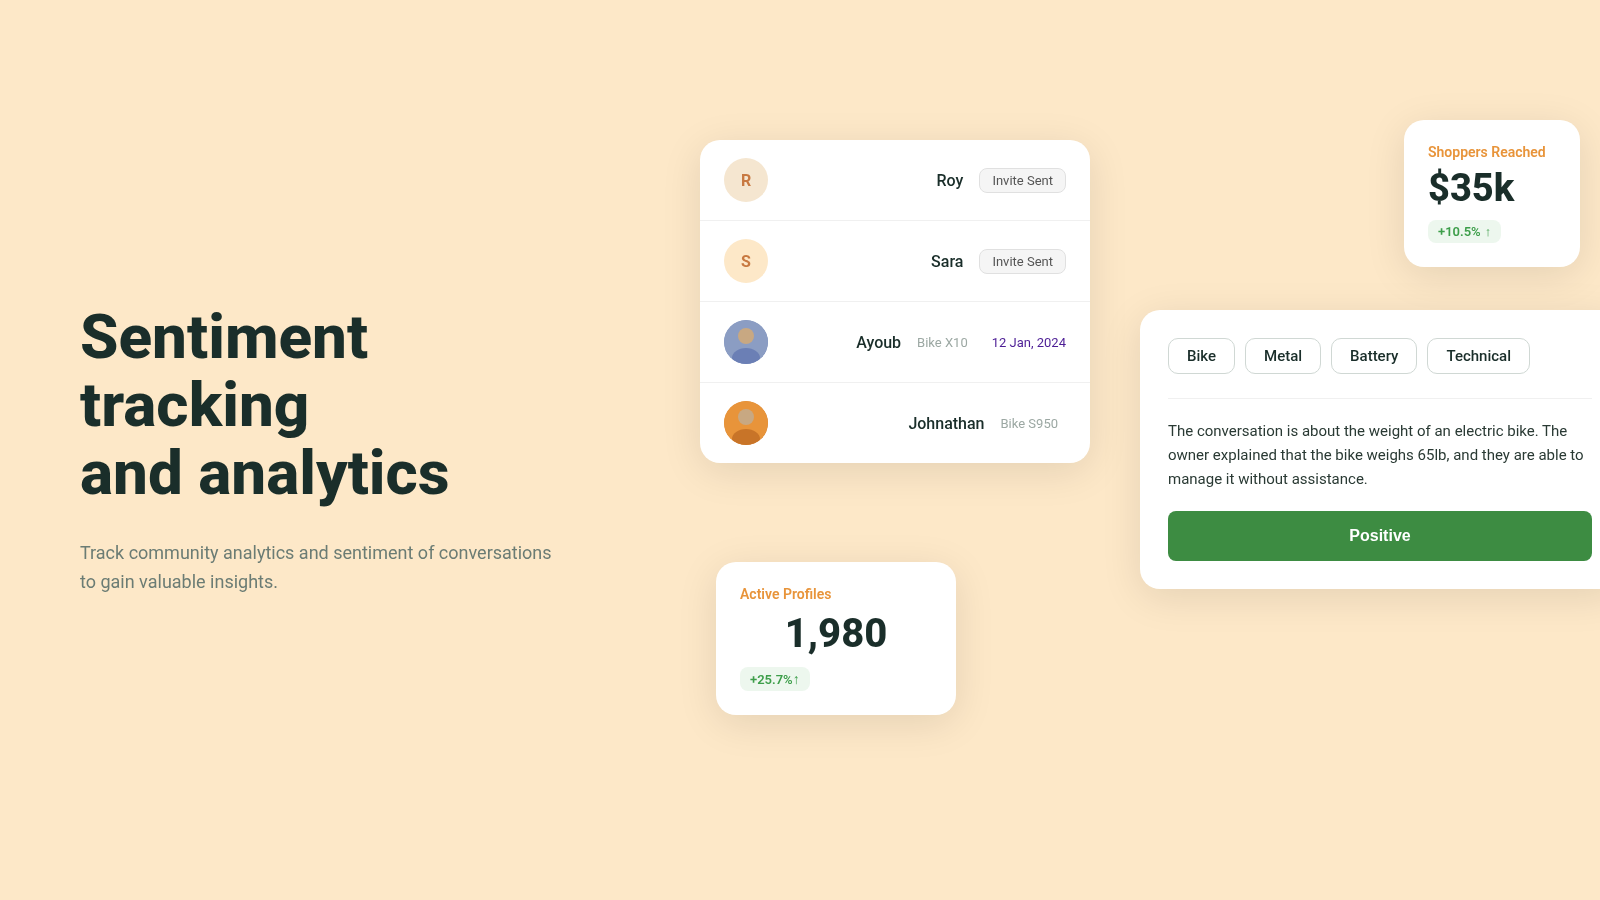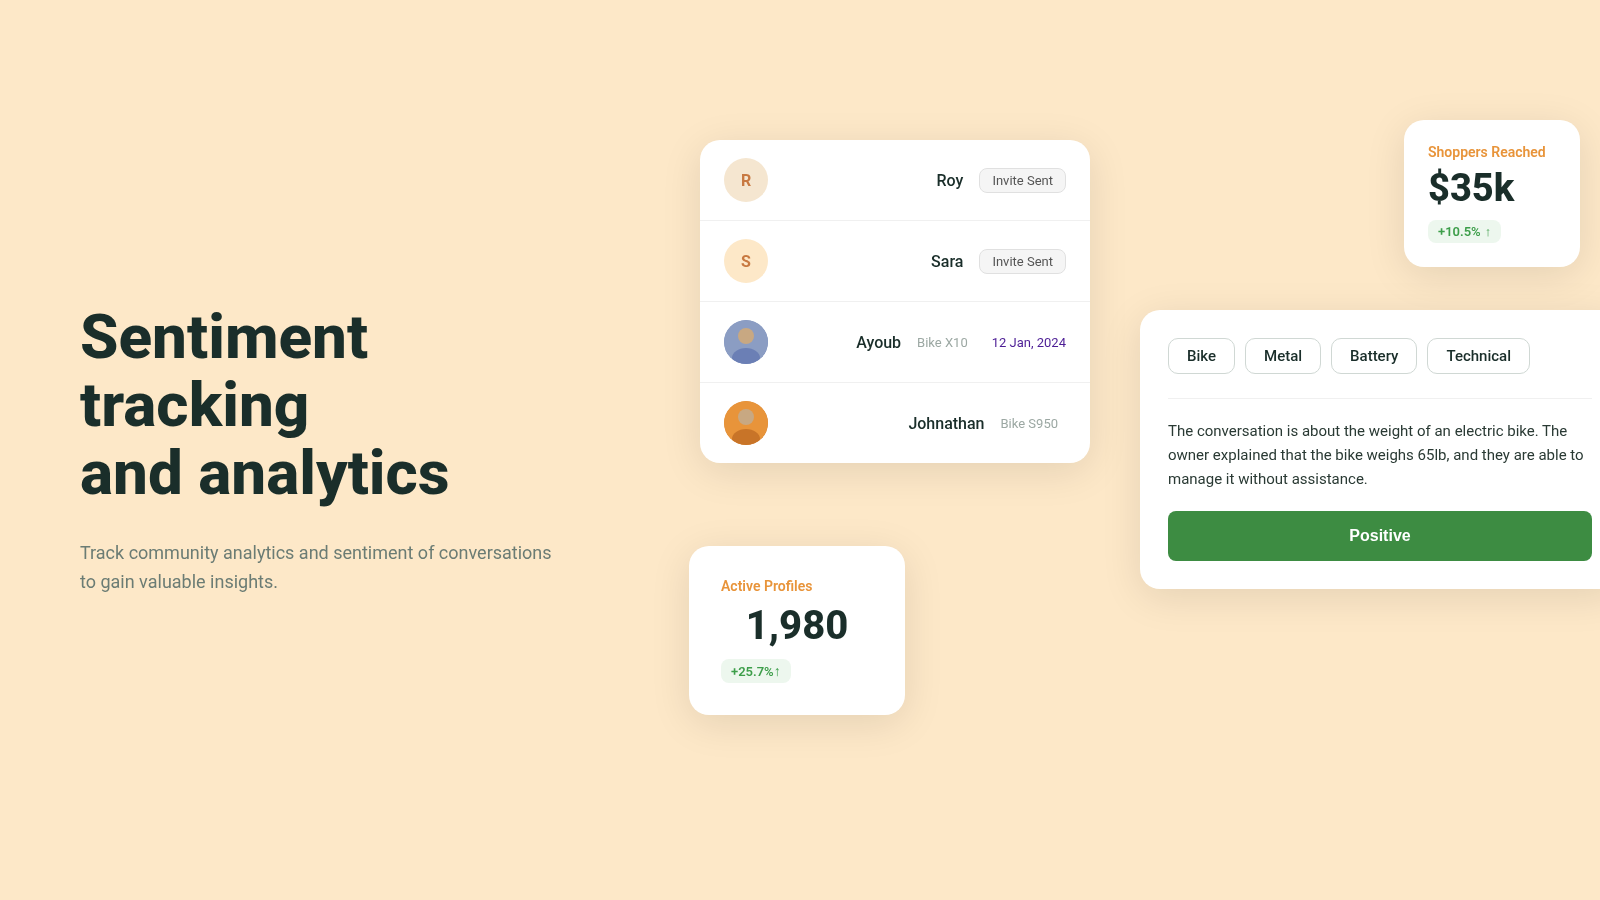--- a/index.html
+++ b/index.html
@@ -114,27 +114,27 @@
     }
 
     .date-text {
       font-size: 13px;
       color: #4c1d95;
     }
 
     
     .active-profiles-card {
       position: absolute;
-      left: 9px;
+      left: 36px;
       bottom: 185px;
-      width: 216px;
+      width: 240px;
       background: #fff;
       border-radius: 20px;
       box-shadow: 0 8px 40px rgba(0,0,0,0.10);
-      padding: 32px;
+      padding: 24px;
       z-index: 2;
     }
 
     .active-profiles-title {
       font-size: 14px;
       font-weight: 600;
       color: #e8943a;
       margin-bottom: 8px;
     }
 

